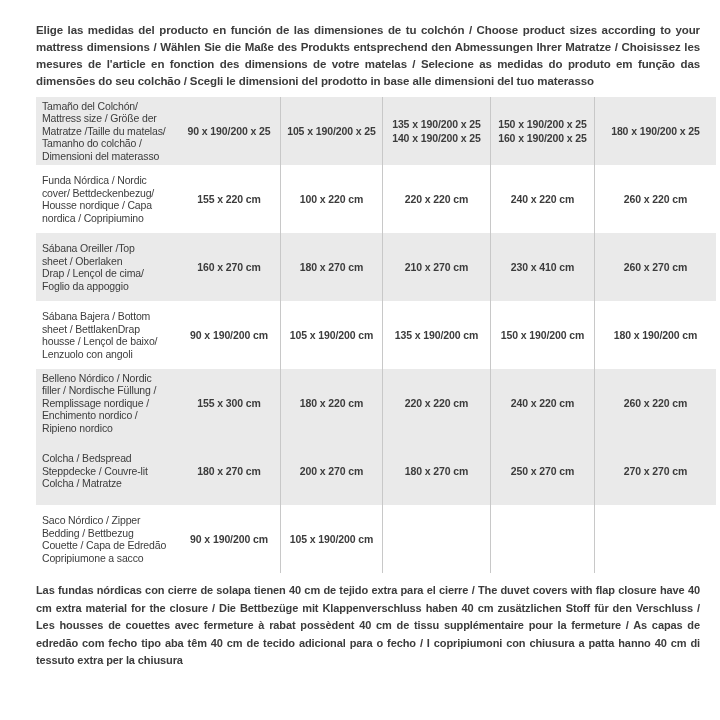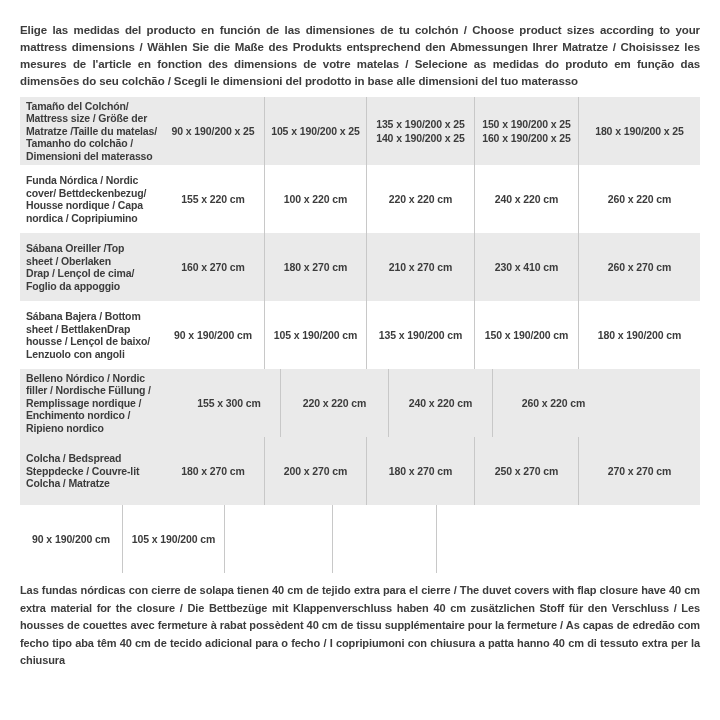--- a/index.html
+++ b/index.html
@@ -11,21 +11,21 @@
   html,body{margin:0;padding:0;background:#fff;}
   body{
     width:720px;height:720px;
     font-family:"Liberation Sans", sans-serif;
     color:var(--text);
     background:var(--page-bg);
   }
   .page{
     box-sizing:border-box;
     width:720px;height:720px;
-    padding:18px 20px 10px 20px;
+    padding:18px 20px 10px 36px;
     overflow:hidden;
   }
   .intro{
     font-weight:bold;
     font-size:11.5px;
     line-height:17px;
     letter-spacing:-0.1px;
     text-align:justify;
     margin:4px 0 7px 0;
   }
@@ -41,21 +41,21 @@
   .cell{
     display:flex;
     align-items:center;
     box-sizing:border-box;
     overflow:hidden;
   }
   .label{
     width:158px;
     padding-left:6px;
     padding-right:2px;
-    font-weight:bold;
+    font-weight:normal;
     font-size:10.5px;
     line-height:12.5px;
     letter-spacing:-0.15px;
     white-space:pre-line;
   }
   .val{
     flex:0 0 auto;
     justify-content:center;
     text-align:center;
     font-weight:bold;
@@ -137,38 +137,43 @@
     <div class="cell val c5">180 x 190/200 cm</div>
   </div>
 
   <div class="row alt">
     <div class="cell label">Belleno Nórdico / Nordic
 filler / Nordische Füllung /
 Remplissage nordique /
 Enchimento nordico /
 Ripieno nordico</div>
     <div class="cell val c1">155 x 300 cm</div>
+    <div class="cell val c2">180 x 220 cm</div>
     <div class="cell val c3">220 x 220 cm</div>
     <div class="cell val c4">240 x 220 cm</div>
     <div class="cell val c5">260 x 220 cm</div>
   </div>
 
 
   <div class="row alt">
     <div class="cell label">Colcha / Bedspread
 Steppdecke / Couvre-lit
 Colcha / Matratze</div>
     <div class="cell val c1">180 x 270 cm</div>
     <div class="cell val c2">200 x 270 cm</div>
     <div class="cell val c3">180 x 270 cm</div>
     <div class="cell val c4">250 x 270 cm</div>
     <div class="cell val c5">270 x 270 cm</div>
   </div>
 
   <div class="row">
+    <div class="cell label">Saco Nórdico / Zipper
+Bedding / Bettbezug
+Couette / Capa de Edredão
+Copripiumone a sacco</div>
     <div class="cell val c1">90 x 190/200 cm</div>
     <div class="cell val c2">105 x 190/200 cm</div>
     <div class="cell val c3"></div>
     <div class="cell val c4"></div>
     <div class="cell val c5"></div>
   </div>
 </div>
 
   <p class="note">Las fundas nórdicas con cierre de solapa tienen 40 cm de tejido extra para el cierre / The duvet covers with flap closure have 40 cm extra material for the closure / Die Bettbezüge mit Klappenverschluss haben 40 cm zusätzlichen Stoff für den Verschluss / Les housses de couettes avec fermeture à rabat possèdent 40 cm de tissu supplémentaire pour la fermeture / As capas de edredão com fecho tipo aba têm 40 cm de tecido adicional para o fecho / I copripiumoni con chiusura a patta hanno 40 cm di tessuto extra per la chiusura</p>
 </div>

